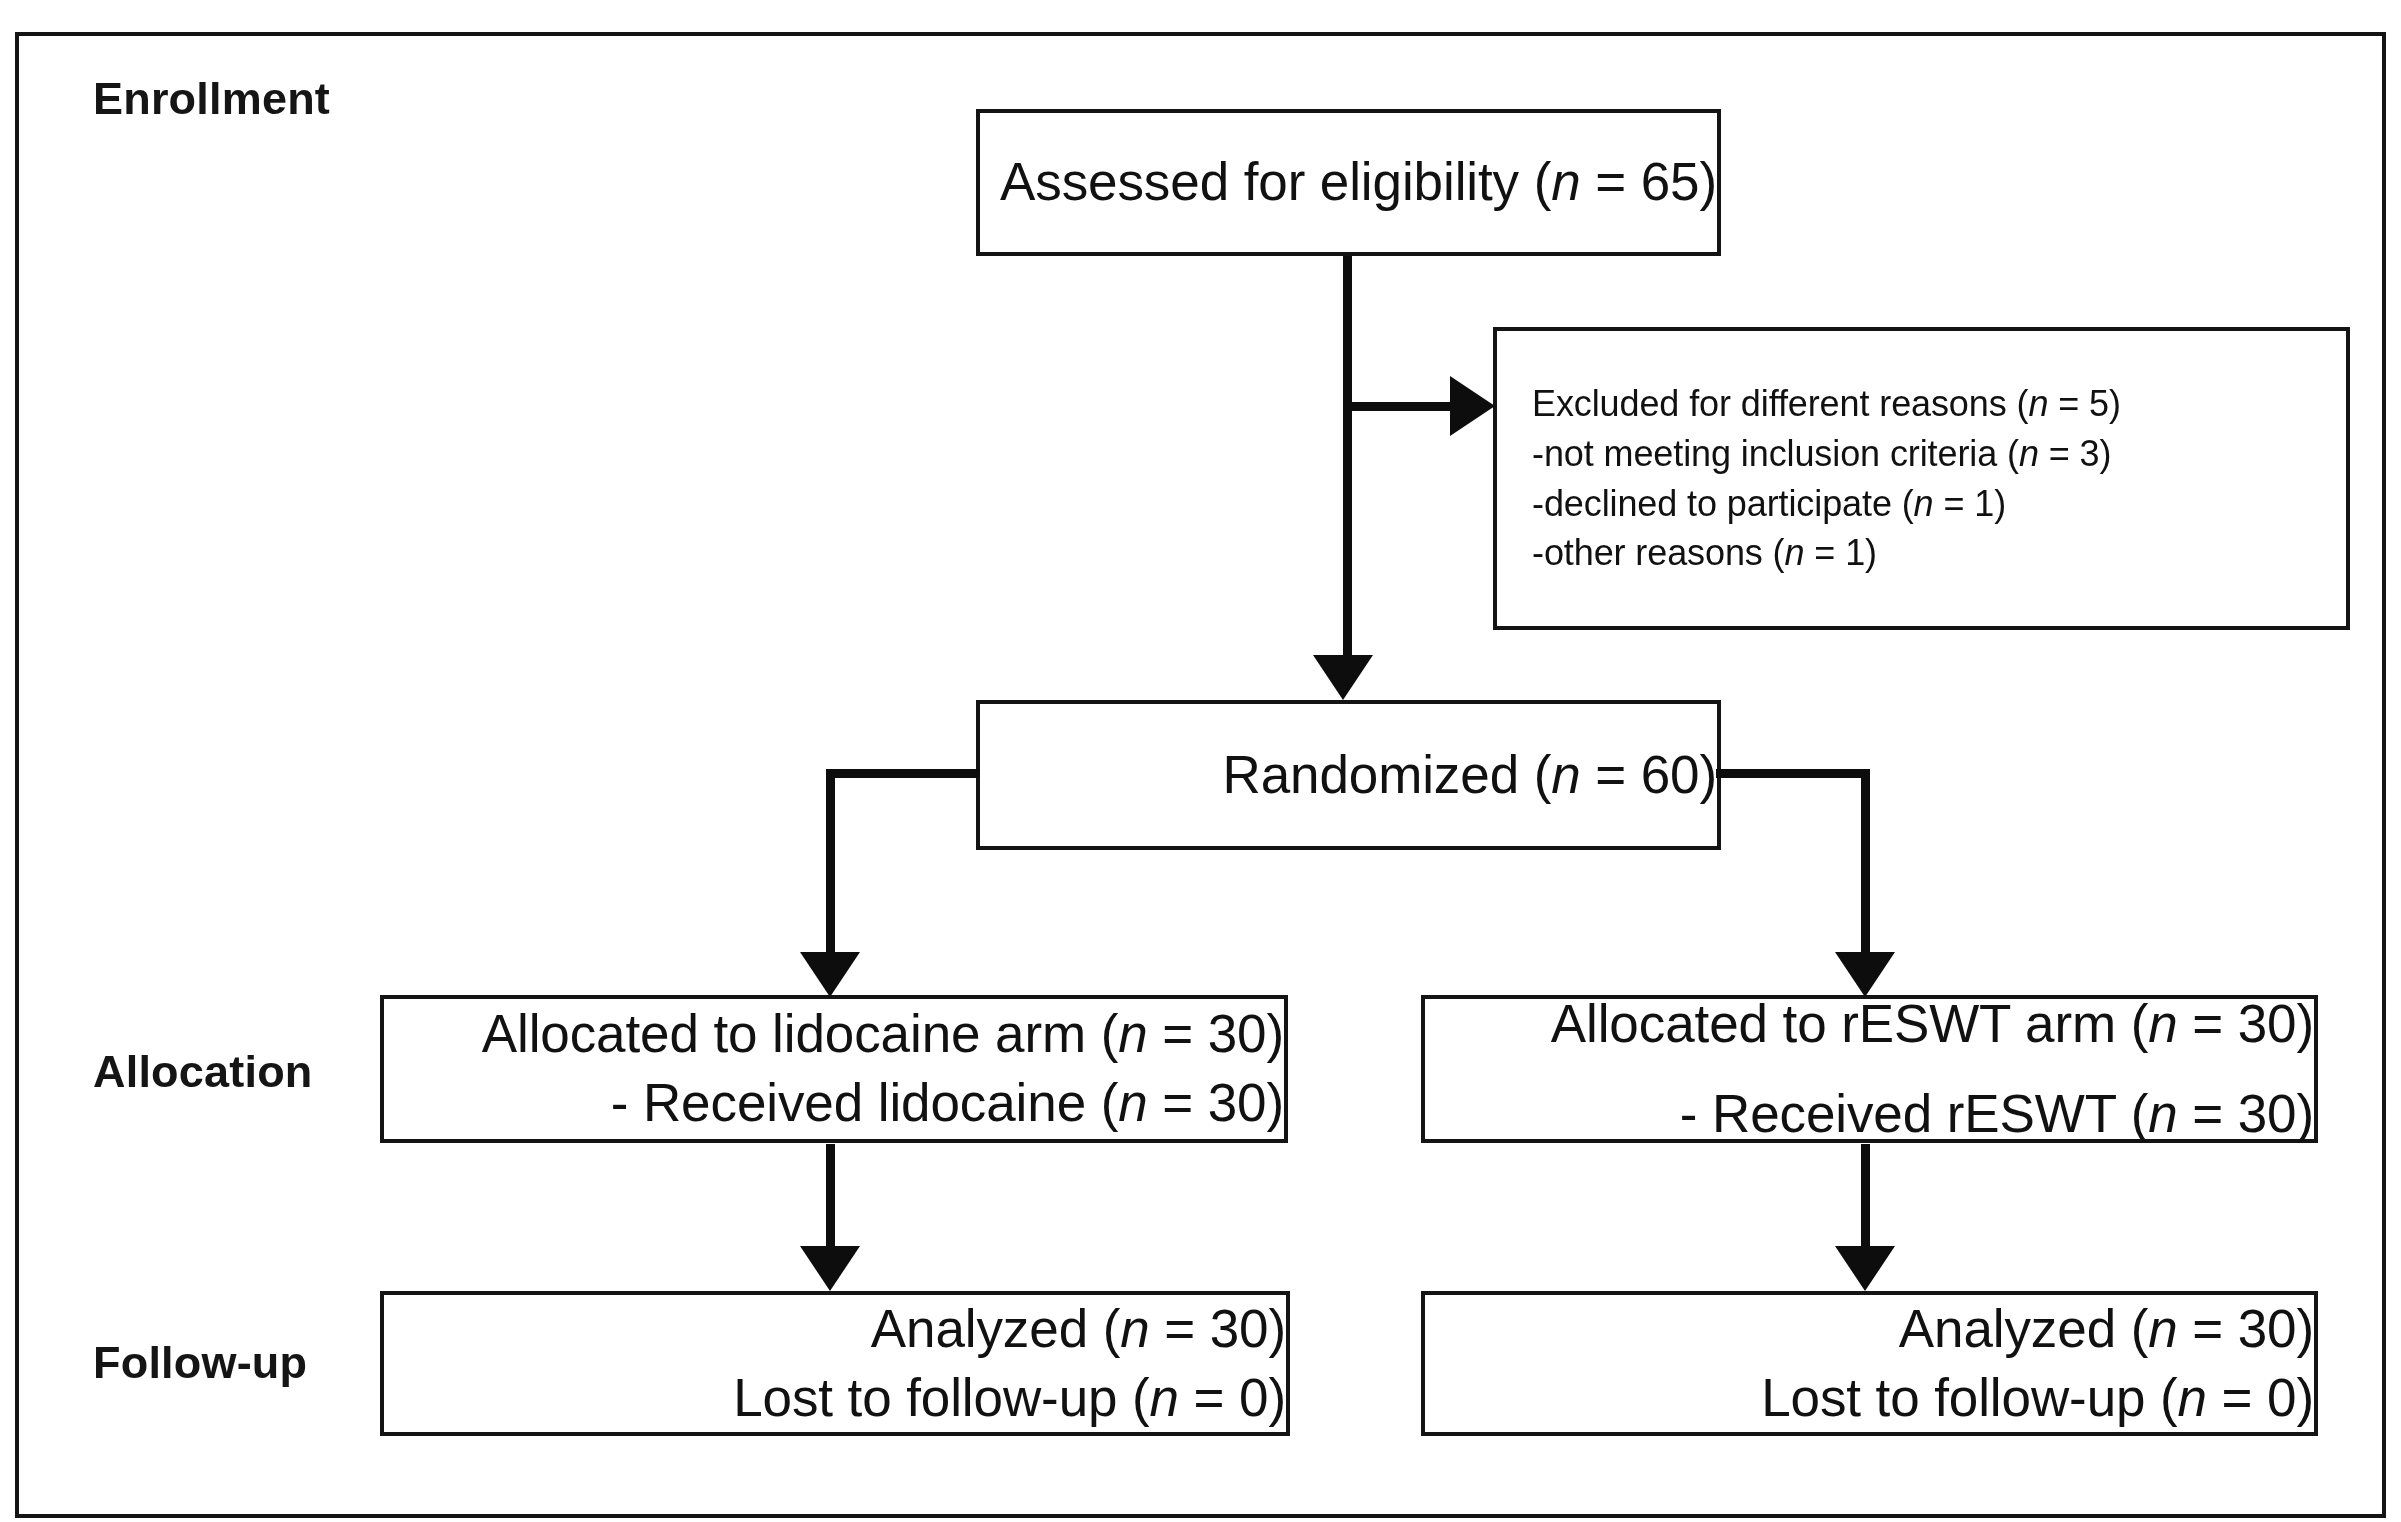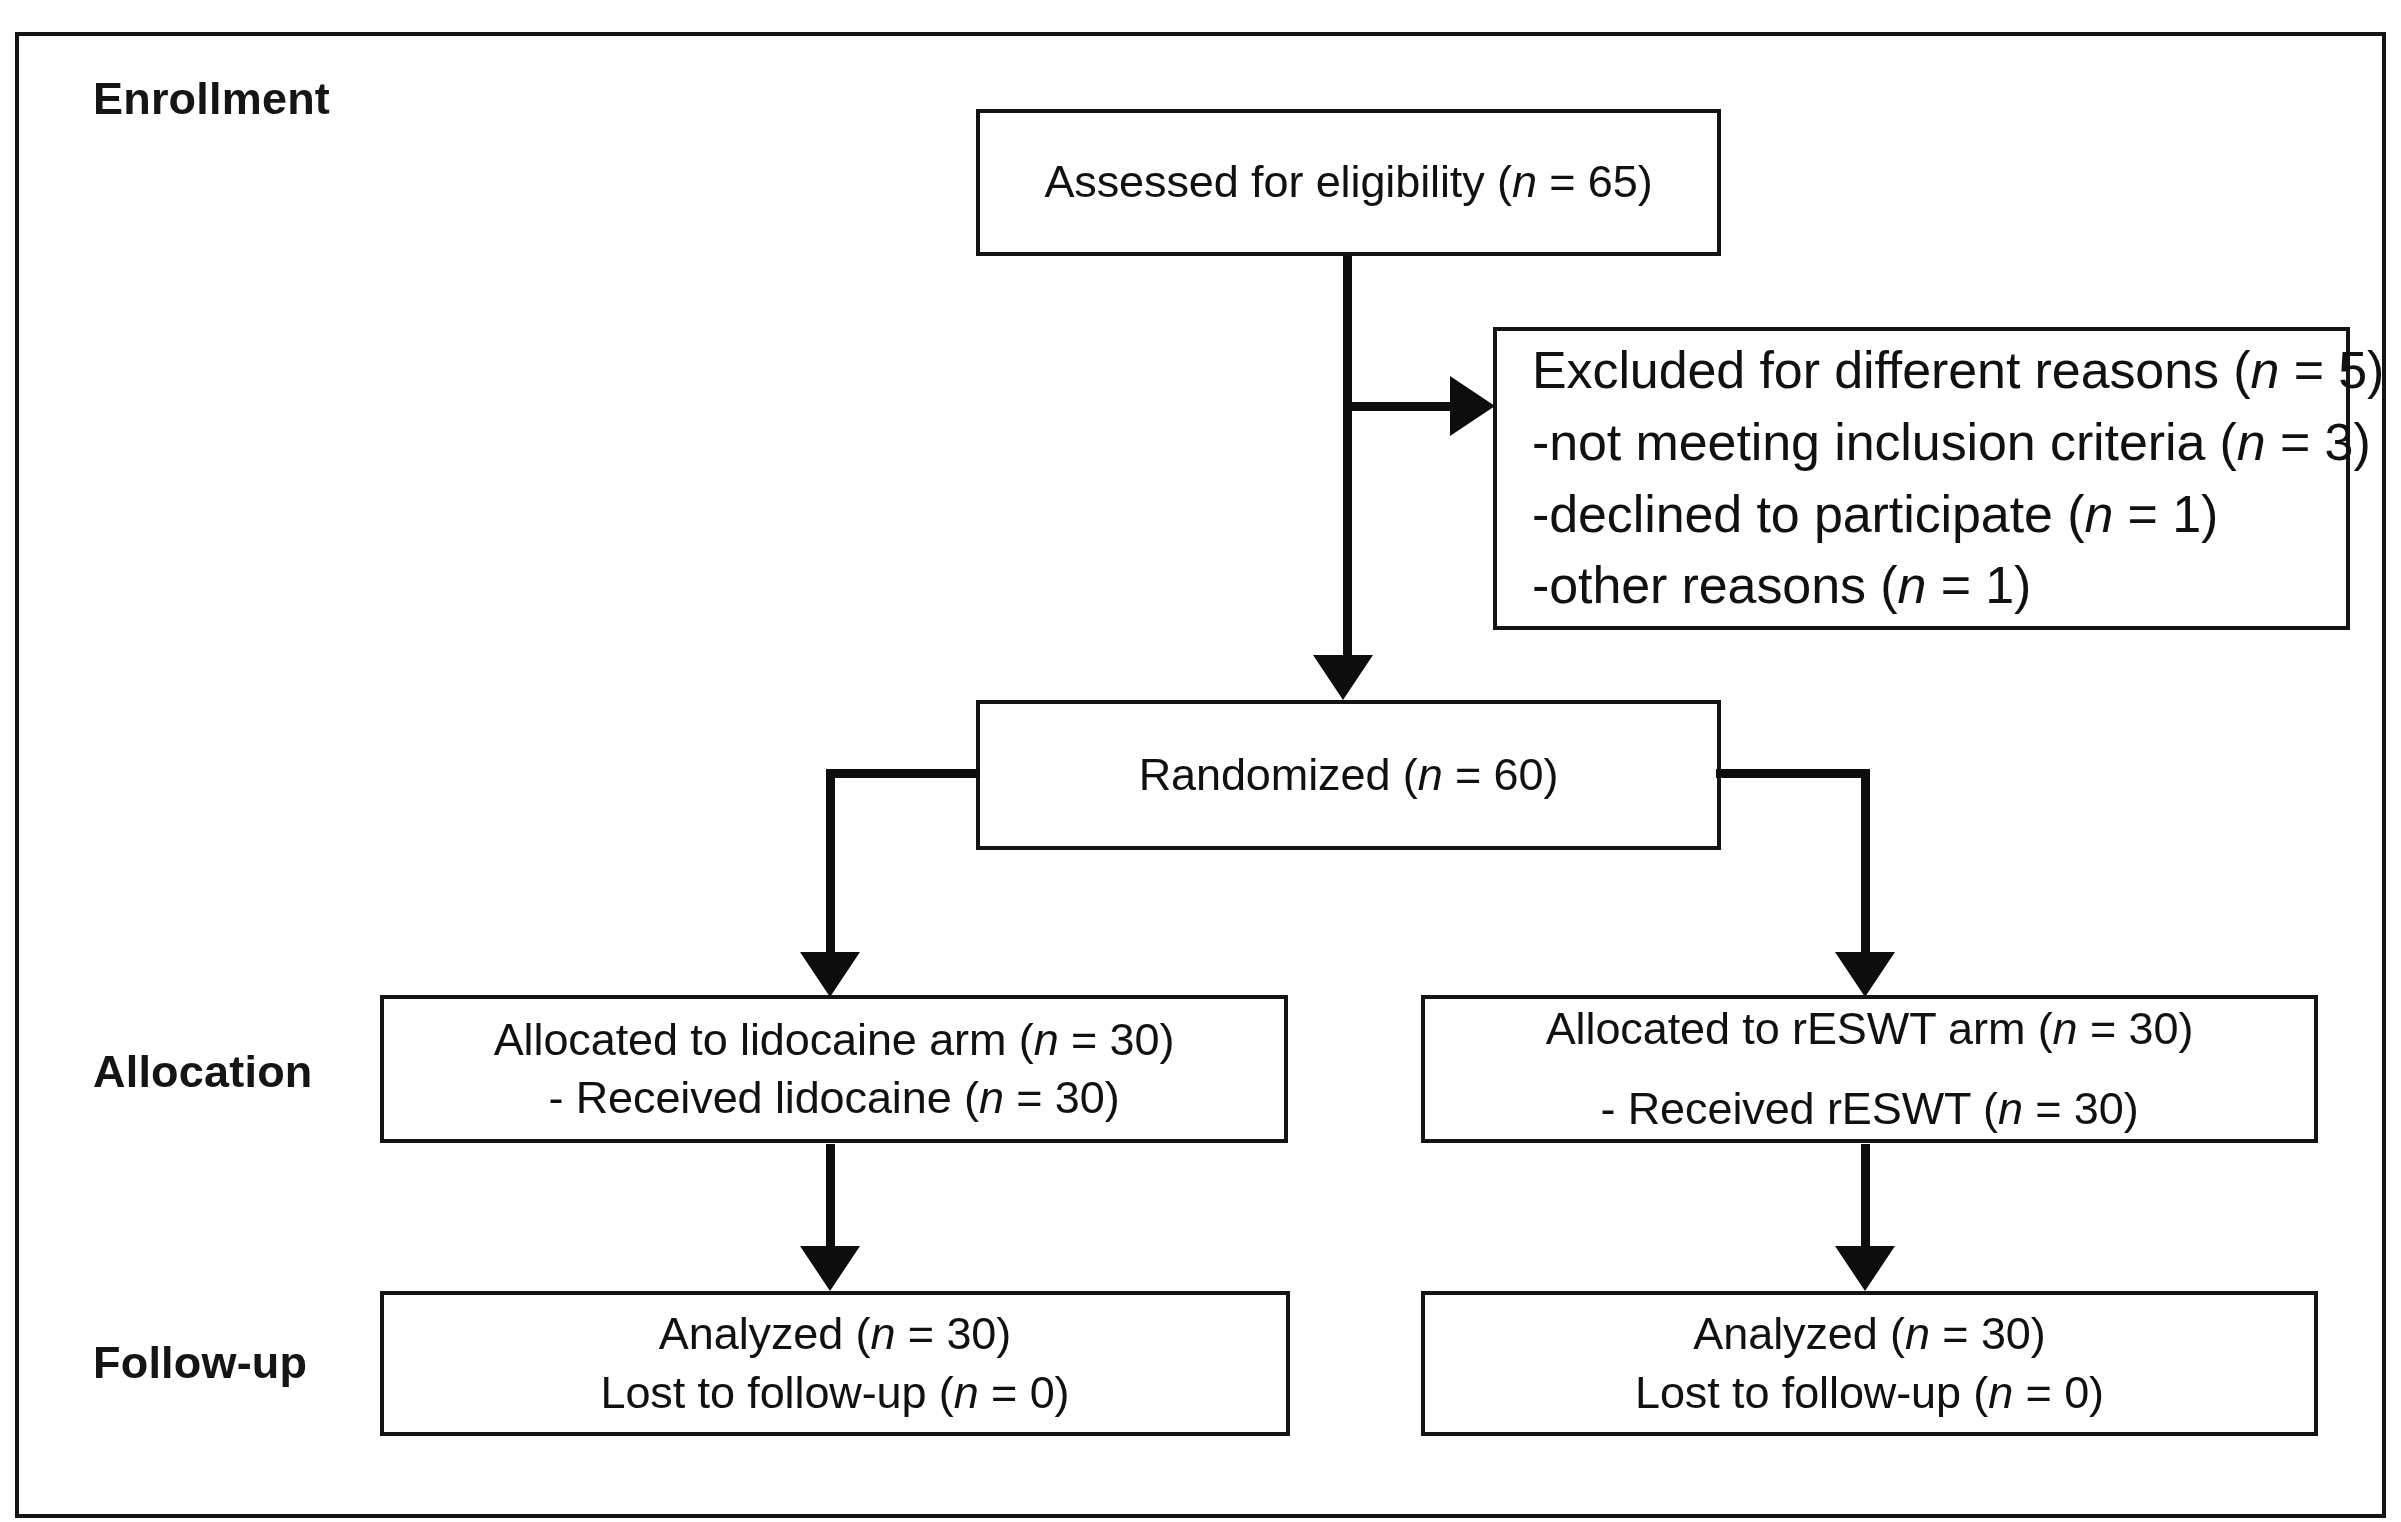--- a/index.html
+++ b/index.html
@@ -32,23 +32,23 @@
   }
   
   .flow-box {
     position: absolute;
     box-sizing: border-box;
     border: 4.4px solid #141414;
     background: #ffffff;
     display: flex;
     flex-direction: column;
     justify-content: center;
-    align-items: center;
+    align-items: flex-end;
     text-align: center;
-    font-size: 45px;
+    font-size: 53px;
     line-height: 1.30;
     letter-spacing: -0.1px;
     color: #111111;
   }
   .flow-box.left-text {
     align-items: flex-start;
     text-align: left;
     padding-left: 35px;
   }
   .flow-box .line {
@@ -57,21 +57,21 @@
   .flow-box i { font-style: italic; }
 
   #box-assessed  { left: 976px; top: 93px;  width: 745px; height: 147px; }
   #box-excluded  { left: 1493px; top: 311px;  width: 857px; height: 303px; justify-content: center; }
   #box-randomized{ left: 976px; top: 684px;  width: 745px; height: 150px; }
   #box-alloc-left{ left: 380px;  top: 979px; width: 908px; height: 148px; }
   #box-alloc-right{left: 1421px; top: 979px; width: 897px; height: 148px; gap: 21px; }
   #box-follow-left{left: 380px;  top: 1275px; width: 910px; height: 145px; }
   #box-follow-right{left:1421px; top: 1275px; width: 897px; height: 145px; }
 
-  #box-excluded { font-size: 52px; line-height: 1.38; }
+  #box-excluded { font-size: 36px; line-height: 1.38; }
 
   
   .stage-label {
     position: absolute;
     font-weight: bold;
     font-size: 45px;
     letter-spacing: 0.2px;
     color: #151515;
     white-space: nowrap;
   }

